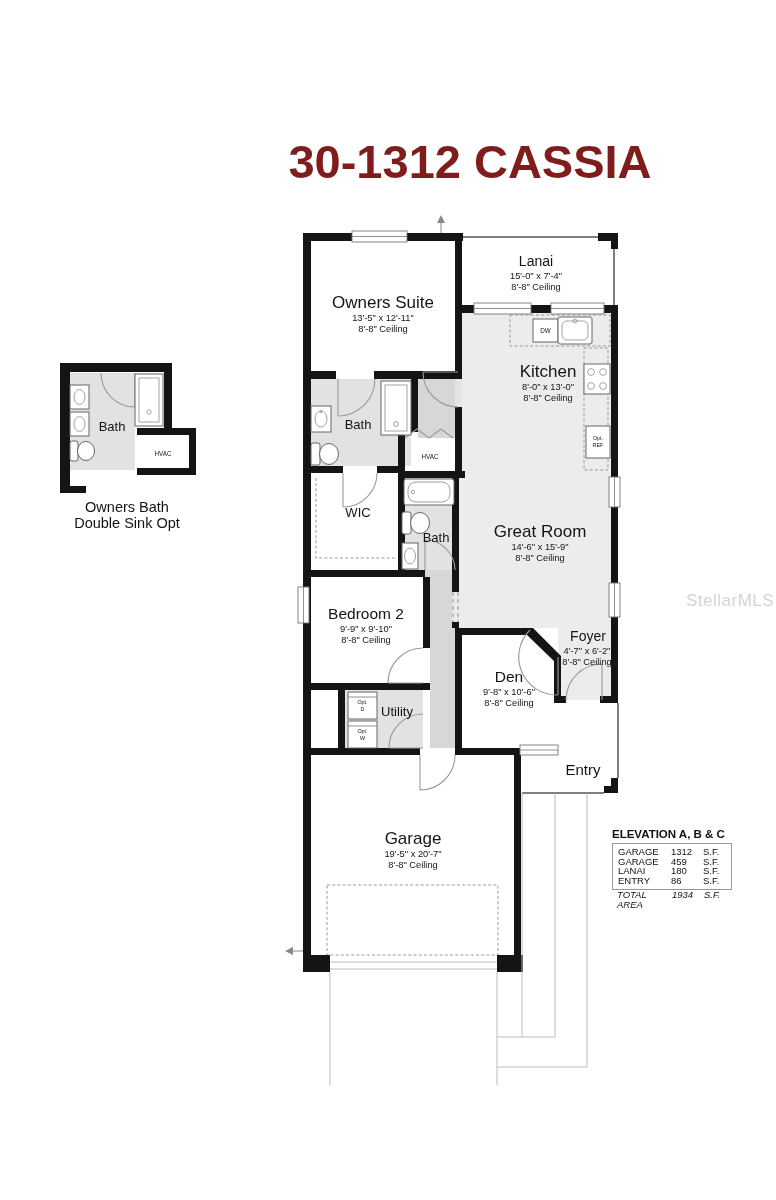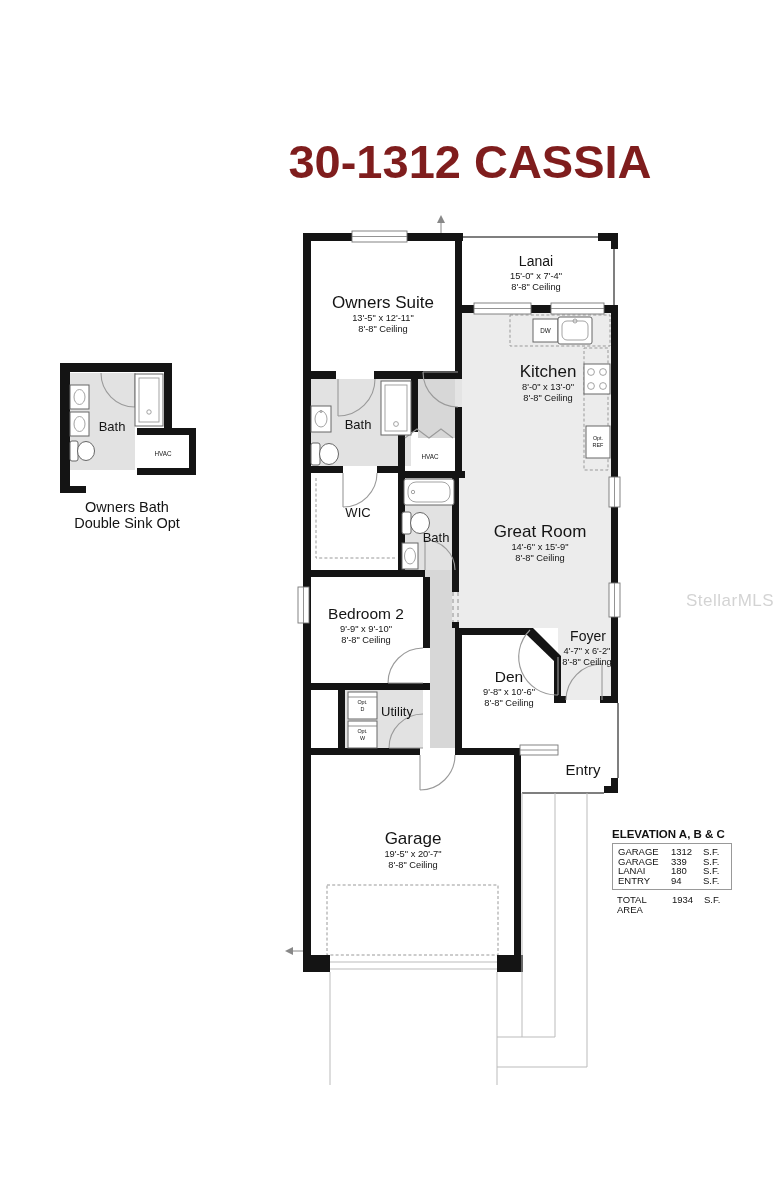--- a/index.html
+++ b/index.html
@@ -8,21 +8,21 @@
          font-size:47px;font-weight:bold;color:#7f1d1d;white-space:nowrap;}
   .watermark{position:absolute;left:686px;top:591px;font-size:17px;color:rgba(175,175,175,.55);
              letter-spacing:.5px;text-align:right;}
   .plan-svg{position:absolute;left:0;top:0;}
   
   .area-table{position:absolute;left:612px;top:828px;width:120px;color:#111;}
   .at-title{font-size:11.5px;font-weight:bold;margin-bottom:3px;white-space:nowrap;}
   .at-box{border:1px solid #999;padding:3px 4px 3px 5px;}
   .at-row,.at-total{display:grid;grid-template-columns:1fr 32px 24px;font-size:9.5px;line-height:9.7px;}
   .at-val,.at-unit{text-align:left;}
-  .at-total{margin-top:5px;padding:0 4px 0 5px;}
+  .at-total{padding:0 4px 0 5px;font-style:italic;}
   
   svg text{font-family:"Liberation Sans",sans-serif;fill:#141414;text-anchor:middle;}
   .t-xl{font-size:17px}.t-l{font-size:15.5px}.t-m{font-size:14px}.t-e{font-size:15px}
   .t-s{font-size:13px}.t-d{font-size:9.3px}.t-h{font-size:6.3px}.t-t{font-size:5.4px}.t-c{font-size:14.5px}
   .wall{fill:#141414;}
   .win{fill:#fff;stroke:#777;stroke-width:.9;}
   .winline{stroke:#777;stroke-width:.8;}
   .door{fill:none;stroke:#9a9a9a;stroke-width:1.1;}
   .fx{fill:#fff;stroke:#666;stroke-width:1;}
   .fx2{fill:none;stroke:#999;stroke-width:.9;}
@@ -287,31 +287,31 @@
 <div class="area-table">
   <div class="at-title">ELEVATION A, B &amp; C</div>
   <div class="at-box">
     <div class="at-row">
       <span>GARAGE</span>
       <span class="at-val">1312</span>
       <span class="at-unit">S.F.</span>
     </div>
     <div class="at-row">
       <span>GARAGE</span>
-      <span class="at-val">339</span>
+      <span class="at-val">459</span>
       <span class="at-unit">S.F.</span>
     </div>
     <div class="at-row">
       <span>LANAI</span>
       <span class="at-val">180</span>
       <span class="at-unit">S.F.</span>
     </div>
     <div class="at-row">
       <span>ENTRY</span>
-      <span class="at-val">94</span>
+      <span class="at-val">86</span>
       <span class="at-unit">S.F.</span>
     </div>
   </div>
   <div class="at-total">
     <span>TOTAL AREA</span>
     <span class="at-val">1934</span>
     <span class="at-unit">S.F.</span>
   </div>
 </div>
 

